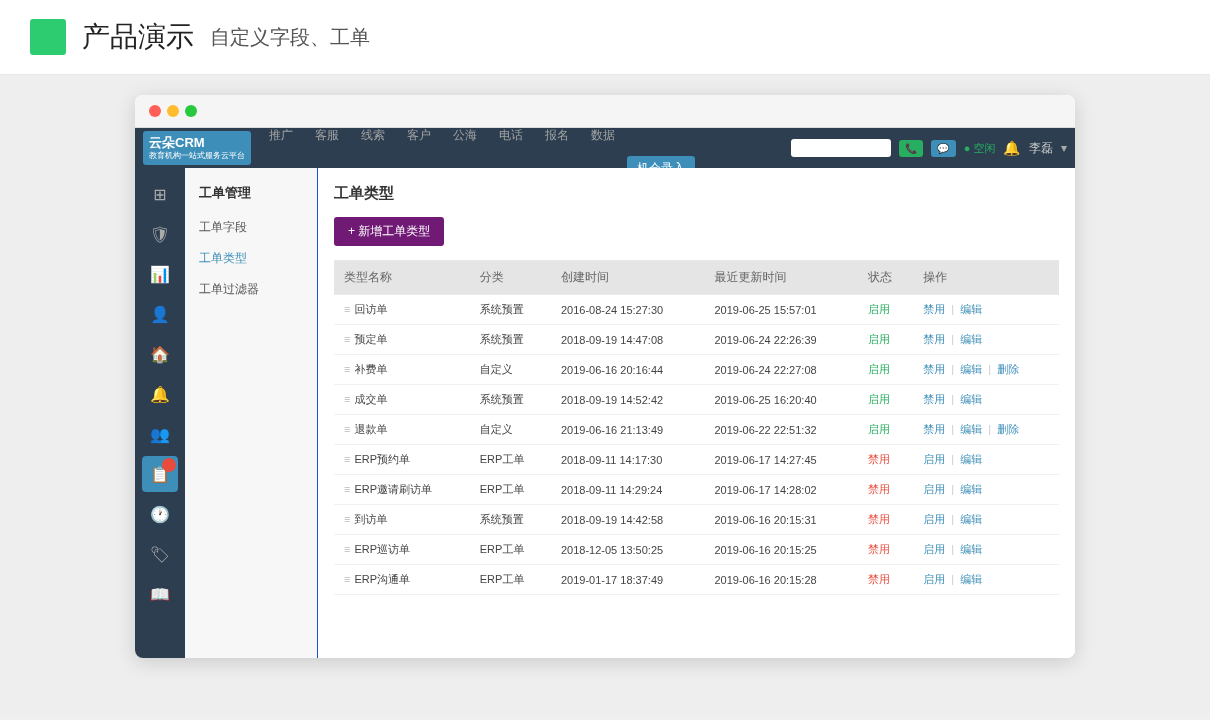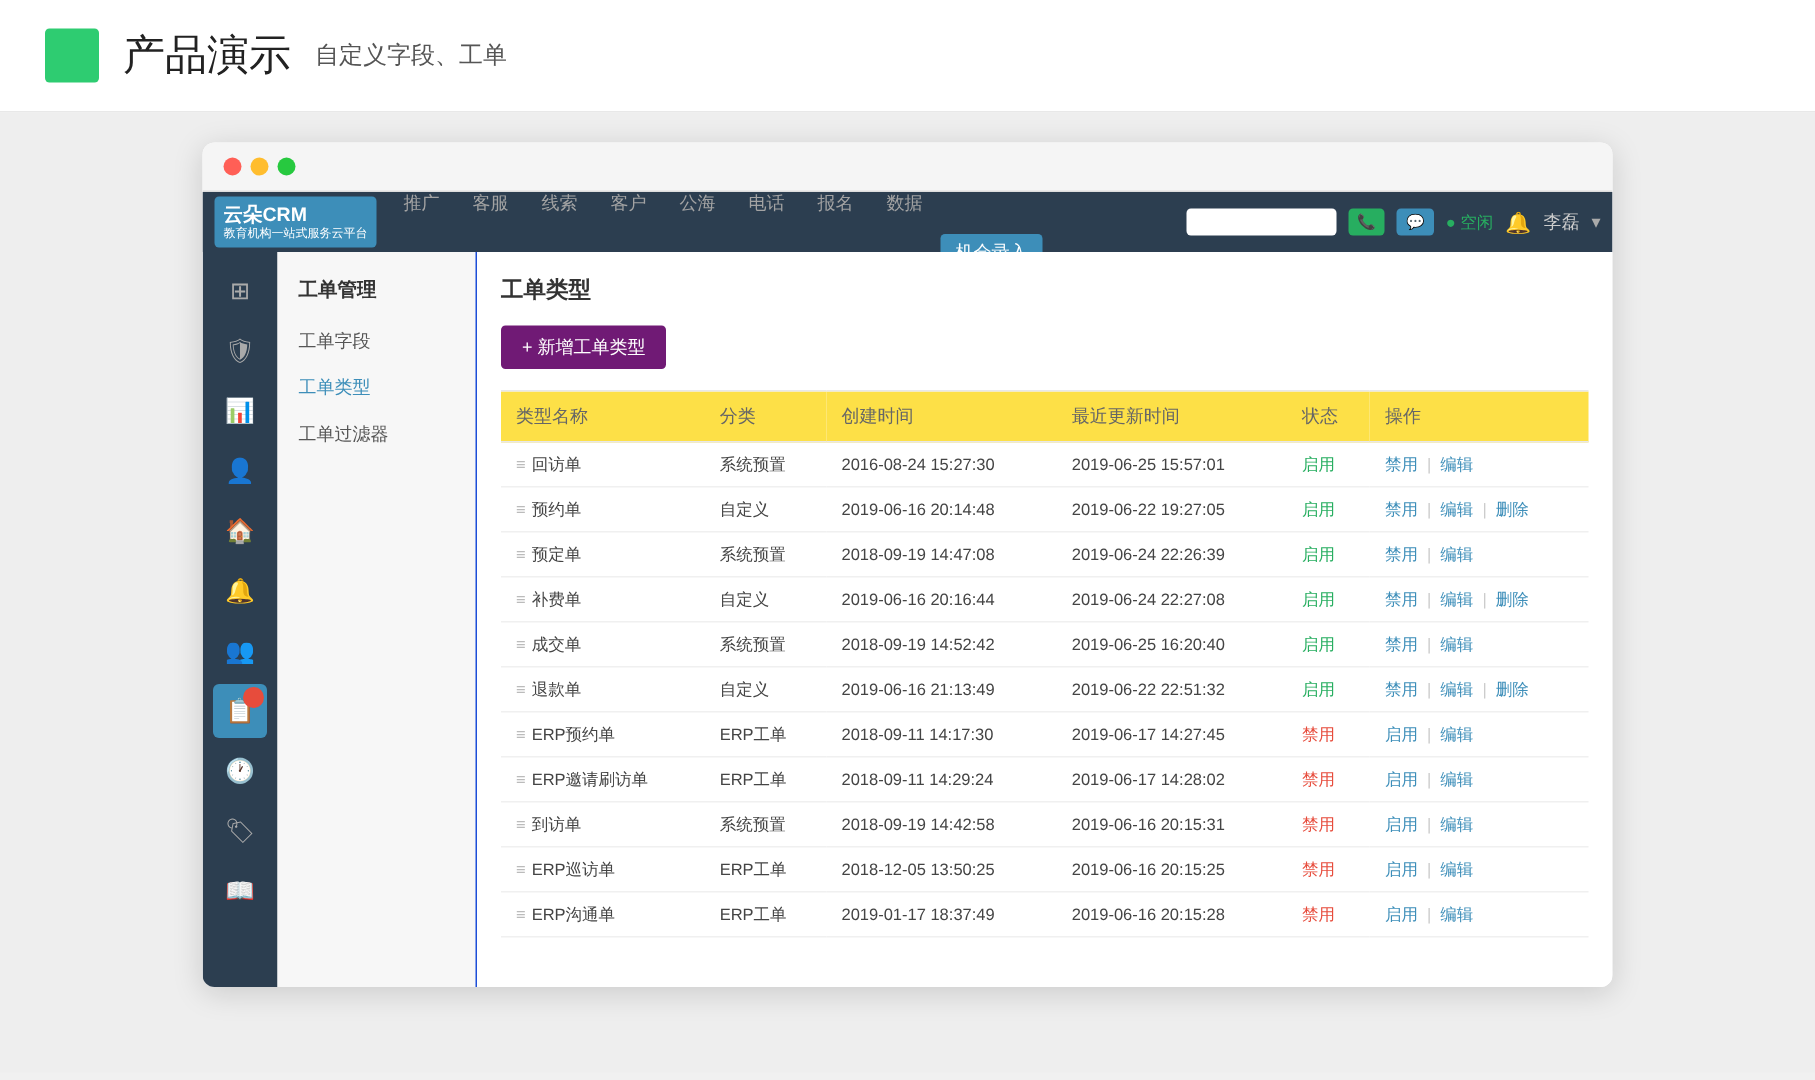--- a/index.html
+++ b/index.html
@@ -26,21 +26,21 @@
       height: 36px;
       background: #2ecc71;
       border-radius: 3px;
     }
     .banner-title {
       font-size: 28px;
       font-weight: normal;
       color: #222;
     }
     .banner-subtitle {
-      font-size: 16px;
+      font-size: 20px;
       color: #555;
     }
 
     
     .main-wrapper {
       padding: 20px 40px;
       background: #eee;
       height: calc(720px - 80px);
       display: flex;
       justify-content: center;
@@ -250,21 +250,21 @@
       cursor: pointer;
       margin-bottom: 14px;
     }
 
     
     .data-table {
       width: 100%;
       border-collapse: collapse;
     }
     .data-table th {
-      background: #fde047;
+      background: #e5e5e5;
       border-bottom: 1px solid #e8e8e8;
       border-top: 1px solid #e8e8e8;
       padding: 8px 10px;
       text-align: left;
       color: #666;
       font-weight: normal;
       font-size: 12px;
     }
     .data-table td {
       padding: 7px 10px;
@@ -372,28 +372,20 @@
             <tbody id="table-body">
             <tr>
                   <td><span style="color:#bbb;margin-right:4px;">≡</span><span>回访单</span></td>
                   <td>系统预置</td>
                   <td>2016-08-24 15:27:30</td>
                   <td>2019-06-25 15:57:01</td>
                   <td><span class="status-enabled">启用</span></td>
                   <td><span class="action-link">禁用</span><span class="action-sep"> | </span><span class="action-link">编辑</span></td>
                 </tr>
                 <tr>
-                  <td><span style="color:#bbb;margin-right:4px;">≡</span><span>预约单</span></td>
-                  <td>自定义</td>
-                  <td>2019-06-16 20:14:48</td>
-                  <td>2019-06-22 19:27:05</td>
-                  <td><span class="status-enabled">启用</span></td>
-                  <td><span class="action-link">禁用</span><span class="action-sep"> | </span><span class="action-link">编辑</span><span class="action-sep"> | </span><span class="action-link">删除</span></td>
-                </tr>
-                <tr>
                   <td><span style="color:#bbb;margin-right:4px;">≡</span><span>预定单</span></td>
                   <td>系统预置</td>
                   <td>2018-09-19 14:47:08</td>
                   <td>2019-06-24 22:26:39</td>
                   <td><span class="status-enabled">启用</span></td>
                   <td><span class="action-link">禁用</span><span class="action-sep"> | </span><span class="action-link">编辑</span></td>
                 </tr>
                 <tr>
                   <td><span style="color:#bbb;margin-right:4px;">≡</span><span>补费单</span></td>
                   <td>自定义</td>

